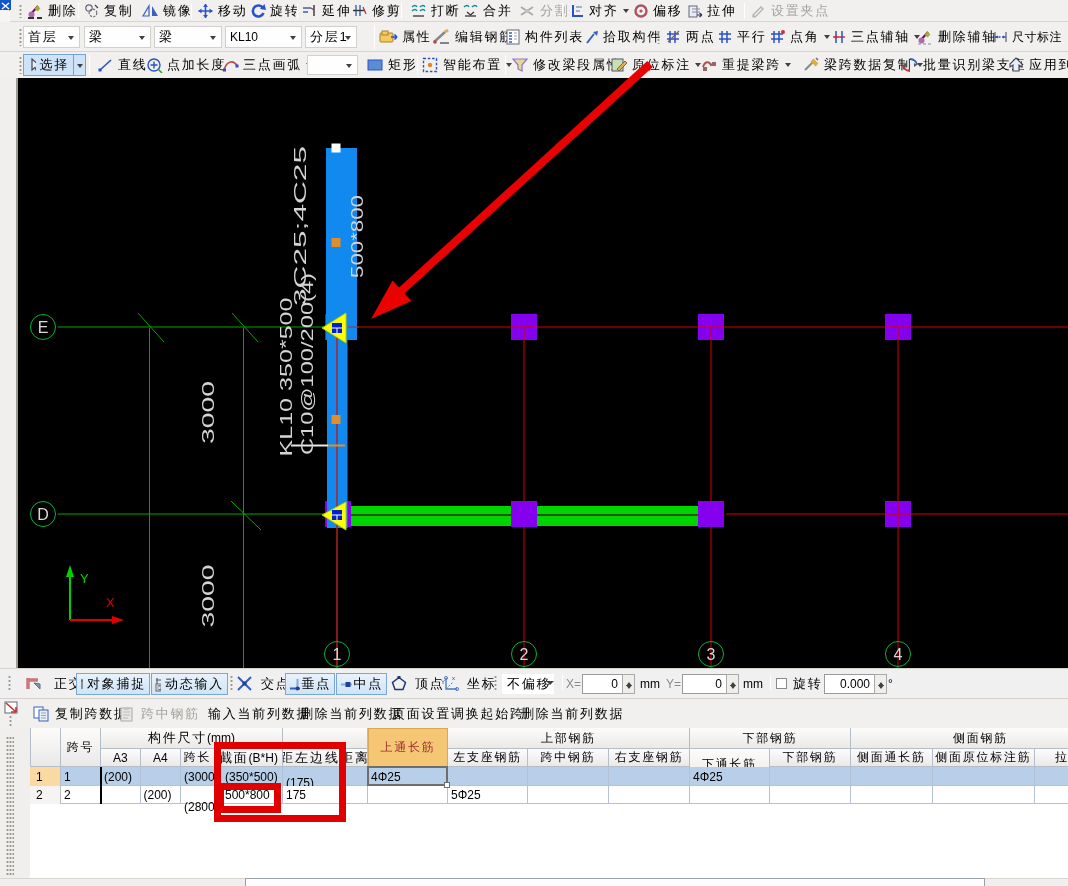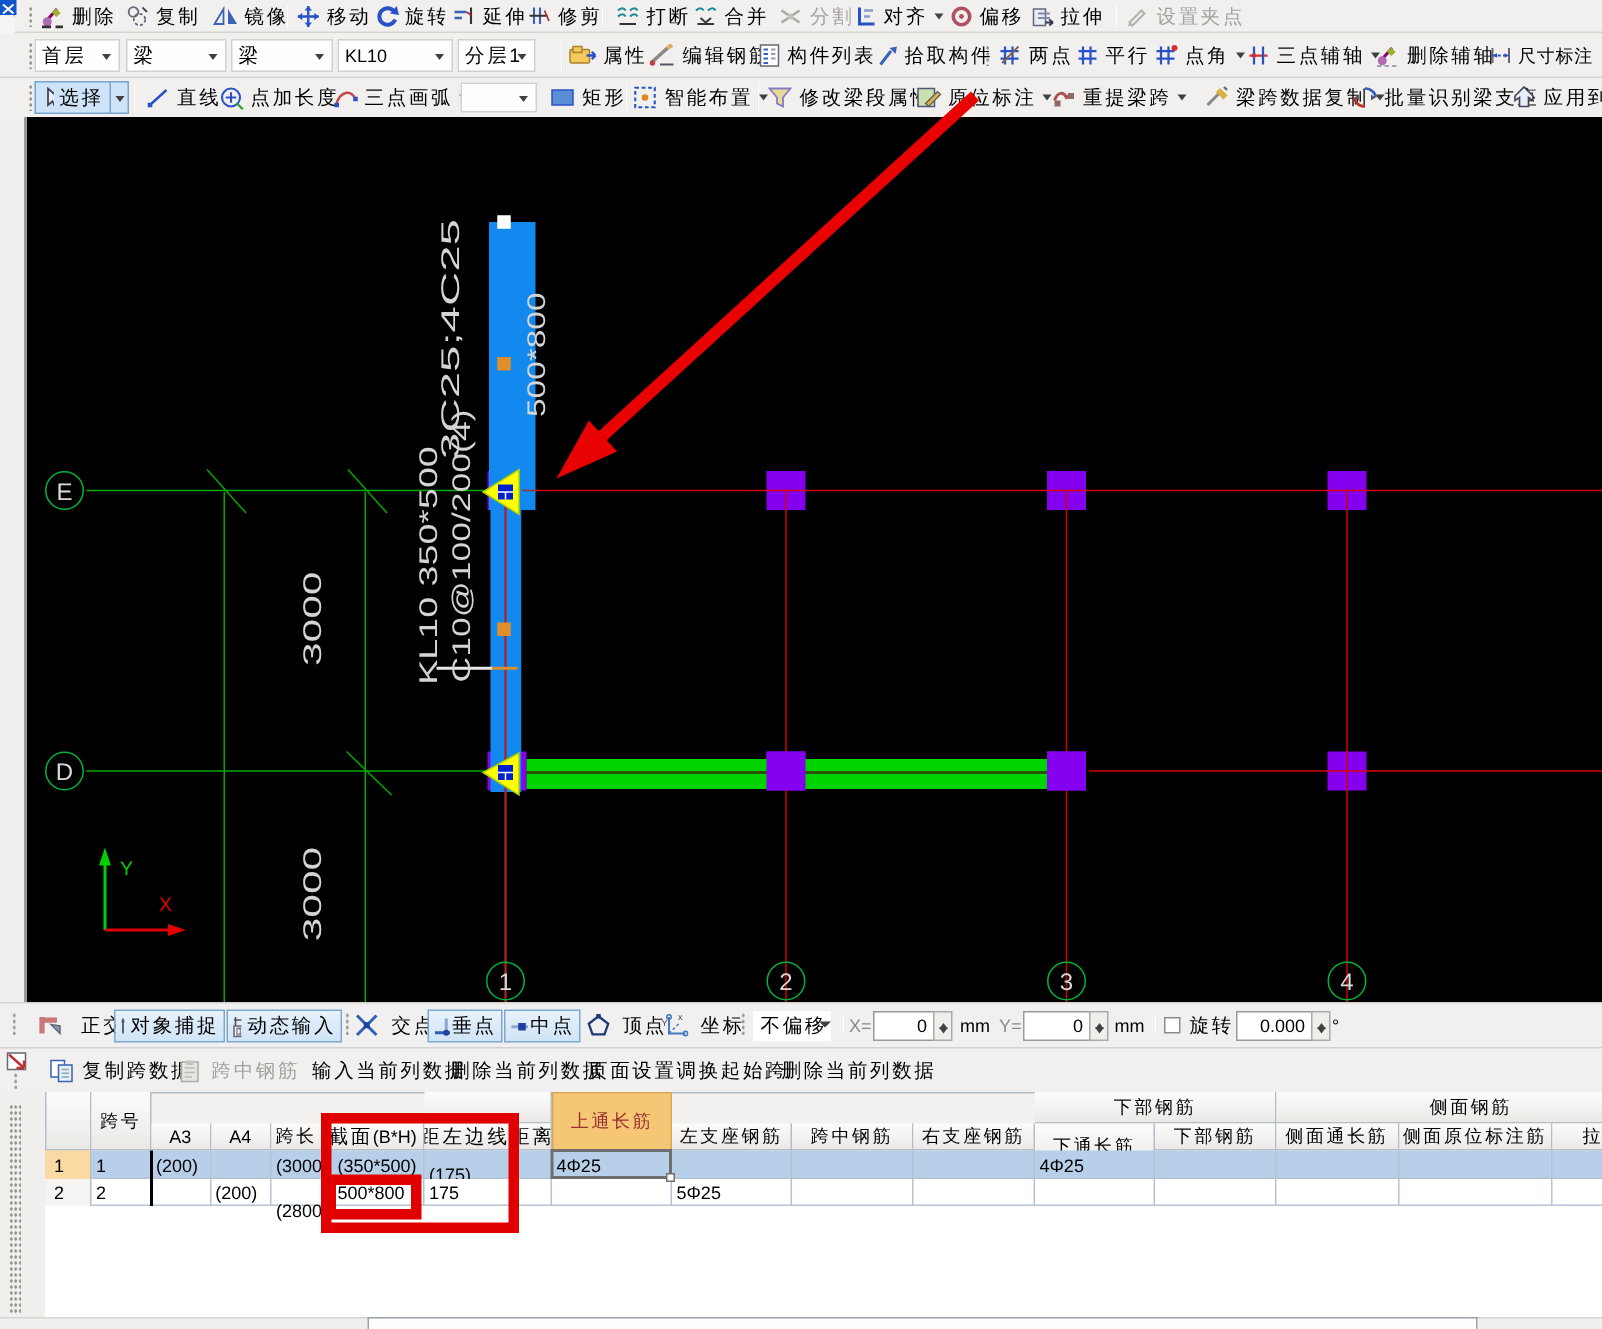--- a/index.html
+++ b/index.html
@@ -607,22 +607,24 @@
  <div class="grip" style="left:6px;top:8px;height:140px;width:8px;"></div>
  <style>
   .hc { position:absolute; background:linear-gradient(#fcfcfb,#ebe9e6); border-right:1px solid #b4bec8; border-bottom:1px solid #b4bec8; display:flex; align-items:center; justify-content:center; font-size:12px; overflow:hidden; white-space:nowrap; }
   .dc { position:absolute; border-right:1px solid #b3c2d4; display:flex; align-items:center; padding-left:3px; font-size:12px; overflow:hidden; white-space:nowrap; }
  </style>
 
  <div class="abs" style="left:30px;top:0px;width:1038px;height:39px;background:#f2f1ef;border-top:1px solid #b4bec8;"></div>
 
  <div class="hc" style="left:30px;top:0px;width:31px;height:39px;border-left:1px solid #b4bec8;"></div>
  <div class="hc zh" style="left:61px;top:0px;width:40px;height:39px;">跨号</div>
+ <div class="hc" style="left:101px;top:0px;width:182px;height:21px;"><span class="zh">构件尺寸</span>(mm)</div>
  <div class="hc" style="left:283px;top:0px;width:85px;height:21px;"></div>
  <div class="hc zh" style="left:368px;top:0px;width:80px;height:39px;background:#f5c674;color:#9b2f2f;border:1px solid #d8a855;">上通长筋</div>
+ <div class="hc zh" style="left:448px;top:0px;width:242px;height:21px;">上部钢筋</div>
  <div class="hc zh" style="left:690px;top:0px;width:161px;height:21px;">下部钢筋</div>
  <div class="hc zh" style="left:851px;top:0px;width:259px;height:21px;border-right:none;">侧面钢筋</div>
 
  <div class="hc" style="left:101px;top:21px;width:39.5px;height:18px;">A3</div>
  <div class="hc" style="left:140.5px;top:21px;width:40.5px;height:18px;">A4</div>
  <div class="hc zh" style="left:181px;top:21px;width:34px;height:18px;">跨长</div>
  <div class="hc" style="left:215px;top:21px;width:68px;height:18px;"><span class="zh">截面</span>(B*H)</div>
  <div class="hc" style="left:283px;top:21px;width:85px;height:18px;">
       <span class="zh" style="letter-spacing:2px;">距左边线距离</span>
     </div>

